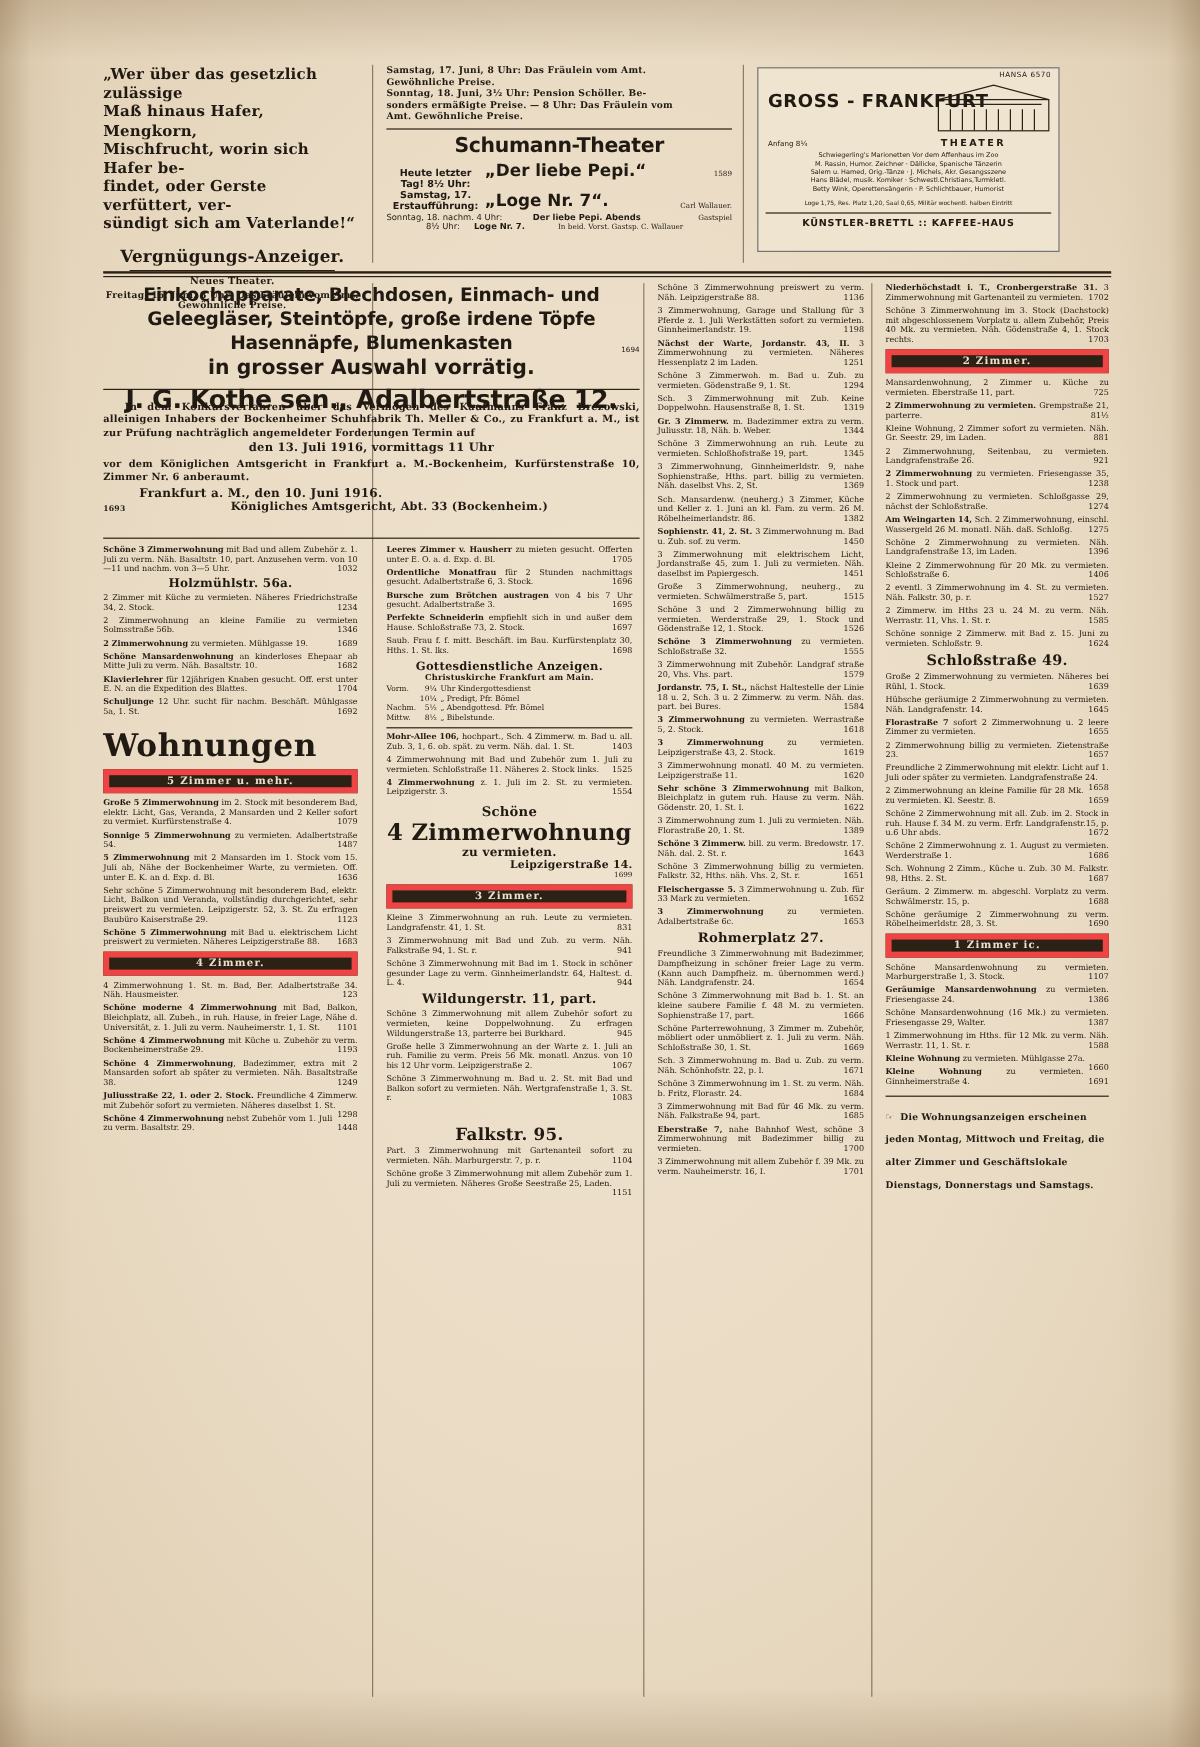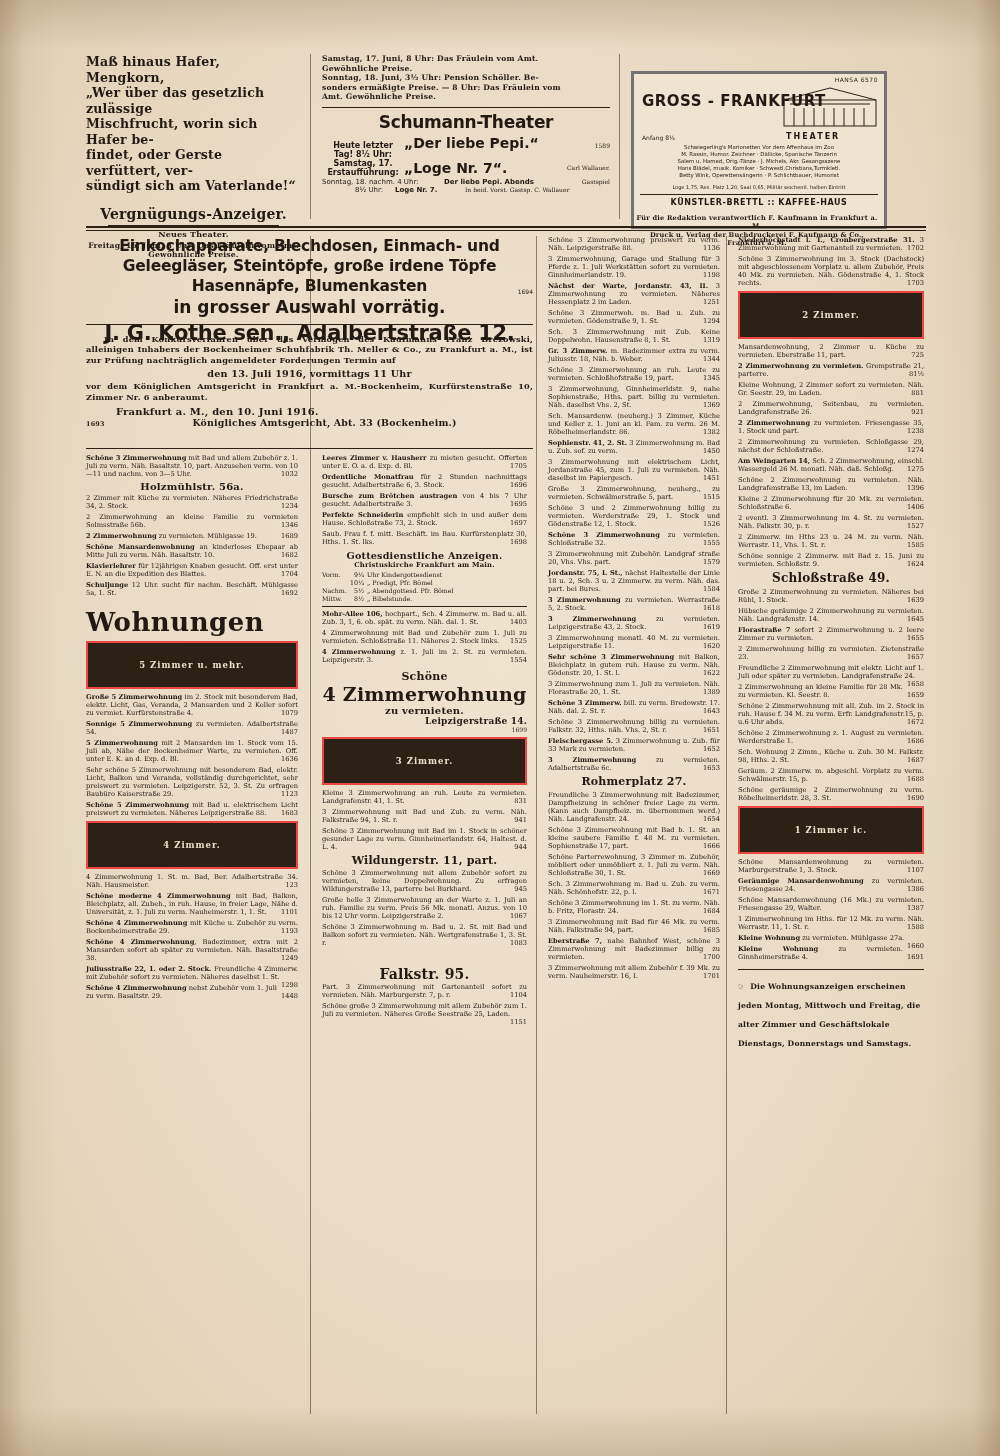--- a/index.html
+++ b/index.html
@@ -29,42 +29,42 @@
   .ctr{text-align:center;}
   .just{text-align:justify;}
   .b{font-weight:bold;}
   .tiny{font-size:6px;line-height:7.4px;}
 
   
   .fk{font-family:"DejaVu Serif", serif;font-weight:bold;letter-spacing:.2px;}
 
   
   .blk{position:absolute;}
-  .box{border:3px solid #737373;margin-top:15px;}
+  .box{border:1px solid #737373;}
 
   .entry{font-size:6.7px;line-height:8.0px;text-align:justify;margin-bottom:3px;}
   .entry b{font-weight:bold;}
   .num{float:right;margin-left:4px;}
   .secbar{
-    border:2px solid #ef4444;background:#2b2115;color:#ece0cb;
-    font-weight:bold;text-align:center;font-size:8.5px;letter-spacing:1px;padding:17px 0;margin:4px 0 4px 0;
+    border:5px solid #ef4444;background:#2b2115;color:#ece0cb;
+    font-weight:bold;text-align:center;font-size:8.5px;letter-spacing:1px;padding:0 0;margin:4px 0 4px 0;
   }
   .thinrule{border-top:1px solid #2b2115;margin:3px 0;}
 </style>
 </head>
 <body>
 
 <div class="paper"></div>
 
 <div class="page">
 
   <div class="blk" style="left:0;top:0;width:215px;">
     <div class="fk" style="font-size:12.5px;line-height:15.5px;">
+      <div>„Wer über das gesetzlich zulässige</div>
       <div>Maß hinaus Hafer, Mengkorn,</div>
-      <div>„Wer über das gesetzlich zulässige</div>
       <div>Mischfrucht, worin sich Hafer be-</div>
       <div>findet, oder Gerste verfüttert, ver-</div>
       <div>sündigt sich am Vaterlande!“</div>
     </div>
     <div class="fk ctr" style="font-size:14px;margin-top:12px;">Vergnügungs-Anzeiger.</div>
     <div class="thinrule" style="margin:3px 22px;"></div>
     <div class="fk ctr" style="font-size:8px;">Neues Theater.</div>
     <div class="fk" style="font-size:7.6px;line-height:9.4px;margin-top:2px;text-align:center;">
       <div>Freitag, 16. Juni, 8 Uhr: Das Fräulein vom Amt.</div>
       <div>Gewöhnliche Preise.</div>
@@ -84,21 +84,21 @@
     <div class="thinrule" style="margin:5px 0 4px 0;border-top:1px solid #2b2115;"></div>
     <div class="sans ctr b" style="font-size:17px;letter-spacing:-.3px;">Schumann-Theater</div>
     <div style="display:flex;align-items:baseline;font-size:8px;margin-top:3px;">
       <div class="sans b" style="width:82px;text-align:center;line-height:9px;">
         <span>Heute letzter</span><br>
         <span>Tag! 8½ Uhr:</span>
       </div>
       <div class="sans b" style="flex:1;font-size:14px;">„Der liebe Pepi.“</div>
       <div class="tiny">1589</div>
     </div>
-    <div style="display:flex;align-items:center;font-size:8px;">
+    <div style="display:flex;align-items:flex-end;font-size:8px;">
       <div class="sans b" style="width:82px;text-align:center;line-height:9px;">
         <span>Samstag, 17.</span><br>
         <span>Erstaufführung:</span>
       </div>
       <div class="sans b" style="flex:1;font-size:14px;">„Loge Nr. 7“.</div>
       <div class="tiny" style="width:60px;text-align:right;">Carl Wallauer.</div>
     </div>
     <div style="display:flex;align-items:baseline;font-size:7px;margin-top:1px;">
       <div class="sans" style="flex:1;">Sonntag, 18. nachm. 4 Uhr:</div>
       <div class="sans b" style="flex:1;">Der liebe Pepi. Abends</div>
@@ -139,26 +139,20 @@
       <div>M. Rassin, Humor. Zeichner · Dällicke, Spanische Tänzerin</div>
       <div>Salem u. Hamed, Orig.-Tänze · J. Michels, Akr. Gesangsszene</div>
       <div>Hans Blädel, musik. Komiker · Schwestl.Christians,Turmkletl.</div>
       <div>Betty Wink, Operettensängerin · P. Schlichtbauer, Humorist</div>
     </div>
     <div class="sans" style="position:absolute;left:8px;top:110px;width:234px;font-size:5px;text-align:center;">Loge 1,75, Res. Platz 1,20, Saal 0,65, Militär wochentl. halben Eintritt</div>
     <div style="position:absolute;left:6px;top:120px;width:238px;border-top:1px solid #2b2115;"></div>
     <div class="sans b" style="position:absolute;left:8px;top:124px;width:234px;font-size:8px;text-align:center;letter-spacing:.6px;">KÜNSTLER-BRETTL :: KAFFEE-HAUS</div>
   </div>
 
-  <div class="blk" style="left:545px;top:160px;width:252px;">
-    <div class="fk ctr" style="font-size:6.6px;line-height:8.4px;">
-      <div>Für die Redaktion verantwortlich F. Kaufmann in Frankfurt a. M.</div>
-      <div>Druck u. Verlag der Buchdruckerei F. Kaufmann &amp; Co., Frankfurt a. M.</div>
-    </div>
-  </div>
 
   <div style="position:absolute;left:0;top:172px;width:840px;border-top:2px solid #2b2115;"></div>
   <div style="position:absolute;left:0;top:176px;width:840px;border-top:1px solid #2b2115;"></div>
 
   <div class="blk" style="left:0;top:182px;width:447px;">
     <div class="sans b ctr" style="font-size:15.5px;line-height:20px;letter-spacing:-.2px;">
       <div>Einkochapparate, Blechdosen, Einmach- und</div>
       <div>Geleegläser, Steintöpfe, große irdene Töpfe</div>
       <div>Hasennäpfe, Blumenkasten</div>
     </div>

